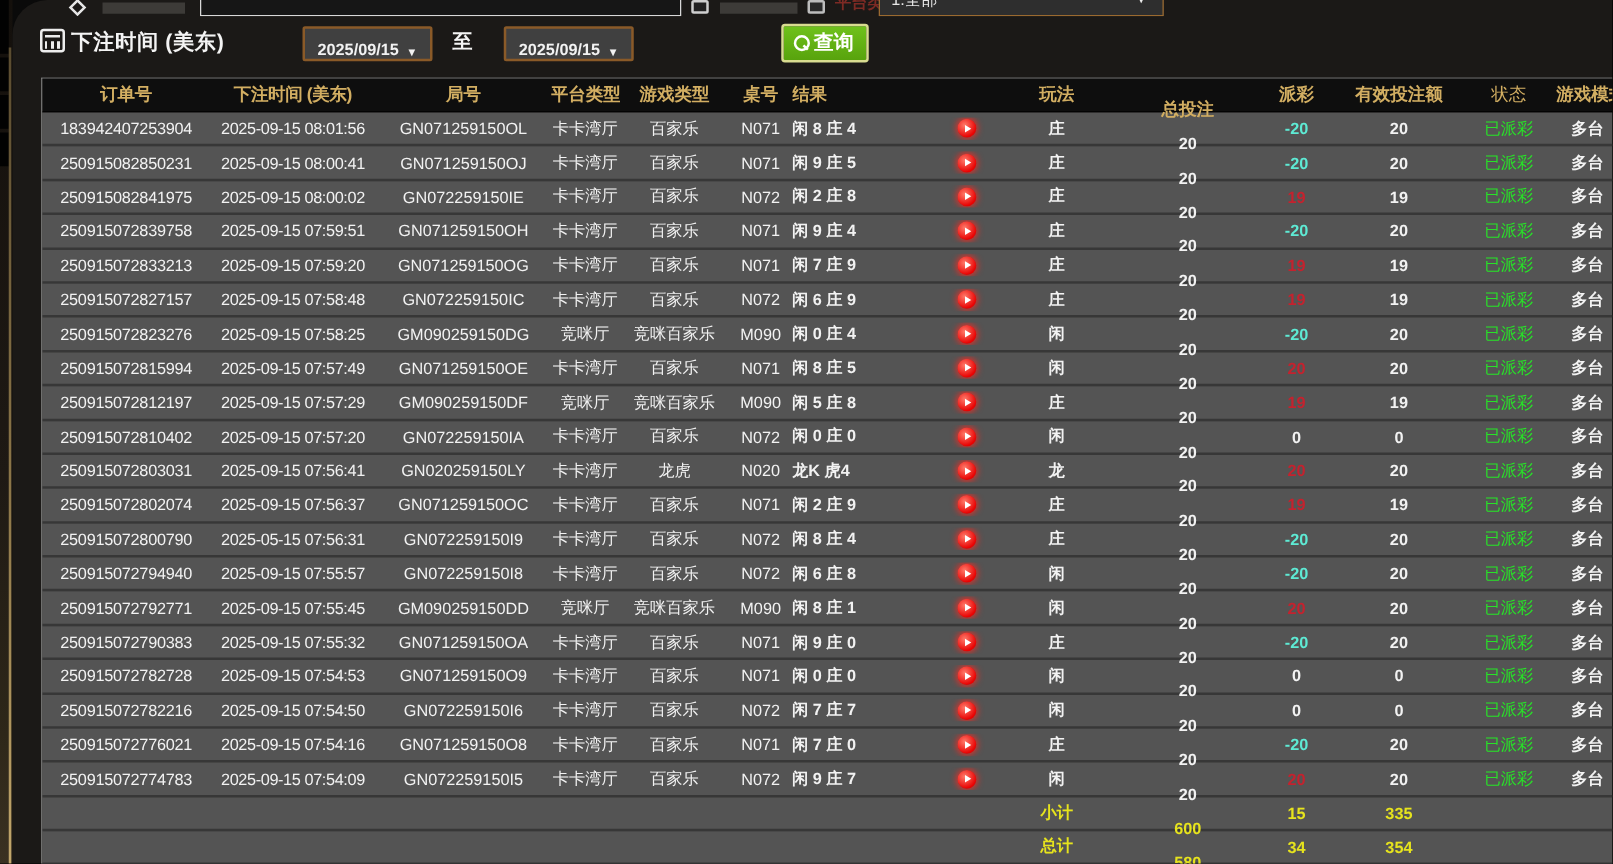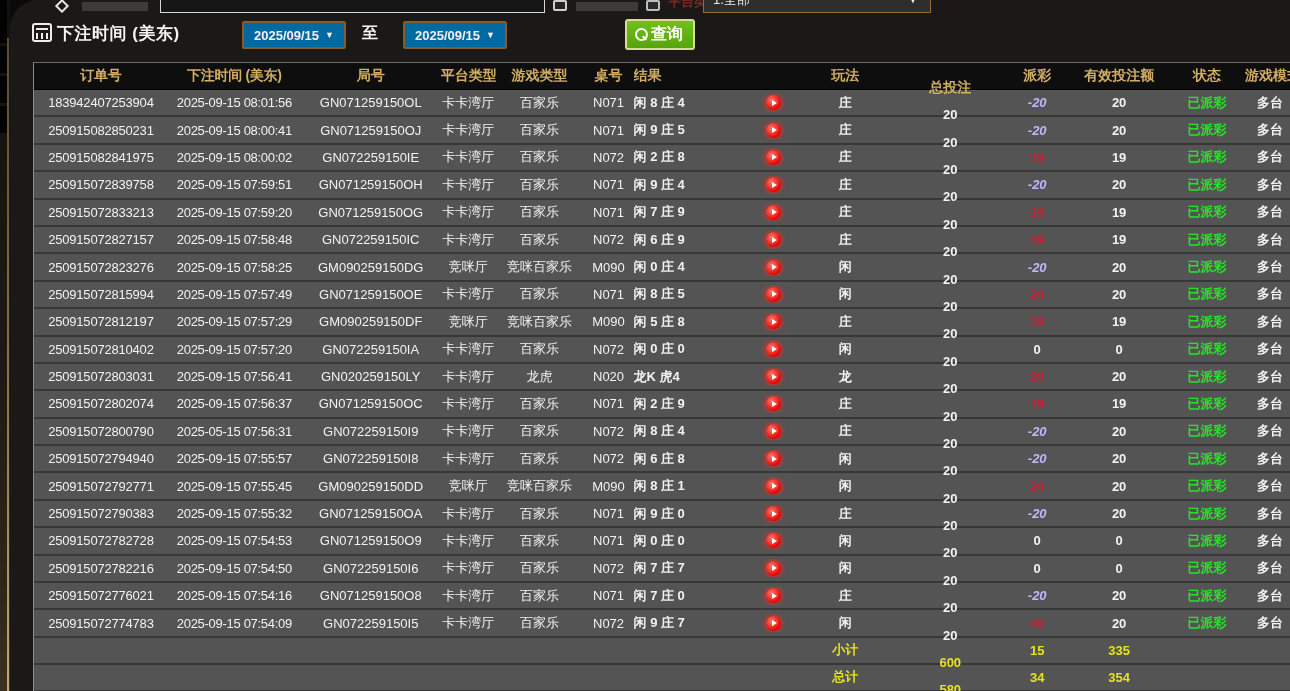--- a/index.html
+++ b/index.html
@@ -30,23 +30,23 @@
   .cut-label-frag { position:absolute; top:2px; height:9px; background:#3d3b38; }
   .cut-label-red { position:absolute; top:-7px; height:18px; color:#7c2a24; font-size:13px; font-weight:bold; overflow:hidden; line-height:18px; }
 
   
   .filterrow { position:absolute; left:0; top:14px; width:100%; height:44px; }
   .cal-icon { position:absolute; left:22px; top:9px; width:20px; height:19px; border:2px solid #ededed; border-radius:3px; }
   .cal-icon:before { content:""; position:absolute; left:2px; right:2px; top:3px; height:2px; background:#ededed; }
   .cal-icon:after { content:""; position:absolute; left:2px; top:8px; width:12px; height:6px;
     background:repeating-linear-gradient(90deg,#ededed 0 2px,transparent 2px 5px); }
   .bet-time-label { position:absolute; left:47px; top:8px; color:#f4f4f4; font-size:17px; font-weight:bold; letter-spacing:.5px; }
-  .date-select { position:absolute; top:7px; width:104px; height:28px; background:#0369a1;
+  .date-select { position:absolute; top:7px; width:104px; height:28px; background:#404040;
     border:2px solid #8a5a28; border-radius:2px; color:#f2f2f2; font-size:13px; font-weight:bold;
-    display:flex; align-items:center; justify-content:center; gap:6px; cursor:pointer; }
+    display:flex; align-items:flex-end; justify-content:center; gap:6px; cursor:pointer; }
   .date-select .arr { font-size:9px; }
   .to-label { position:absolute; left:352px; top:9px; color:#f4f4f4; font-size:16px; font-weight:bold; }
   .query-btn { position:absolute; left:615px; top:5px; height:31px; padding:0 10px 0 7px;
     background:linear-gradient(180deg,#6fc11c,#58a30d); border:2px solid #d8dc90; border-radius:3px;
     color:#fff; font-size:16px; font-weight:bold; display:flex; align-items:center; gap:3px; cursor:pointer; }
   .mag { position:relative; width:14px; height:14px; }
   .mag:before { content:""; position:absolute; left:1px; top:0; width:9px; height:9px; border:2px solid #fff; border-radius:50%; }
   .mag:after { content:""; position:absolute; left:8px; top:9px; width:5px; height:2px; background:#fff; transform:rotate(45deg); }
 
   
@@ -63,24 +63,24 @@
   .c-platform { width:55px; }
   .c-gtype { width:88px; }
   .c-table { width:50px; }
   .c-result { width:162px; display:flex; align-items:center; font-weight:bold; }
   .c-result .txt { flex:1; text-align:left; }
   .c-result .playwrap { width:44px; display:flex; justify-content:center; }
   .c-play { width:100px; font-weight:bold; }
   .c-bet { width:110px; font-weight:bold;margin-top:24px; }
   .c-payout { width:64px; font-weight:bold; }
   .c-valid { width:100px; font-weight:bold; }
-  .c-status { width:76px; font-weight:bold; }
+  .c-status { width:76px; font-weight:normal; }
   .c-mode { width:50px; font-weight:bold; }
   .spacer762 { width:762px; }
-  .pay-neg { color:#c4b5fd;font-style:italic; }
+  .pay-neg { color:#5eead4; }
   .pay-pos { color:#c4222e; }
   .pay-zero { color:#f2f2f2; }
   .status-paid { color:#28e228; }
   .play-btn { position:relative; width:15px; height:15px; border-radius:50%;
     background:radial-gradient(circle at 38% 35%,#ff7a6a,#e80202 70%);
     box-shadow:0 0 5px 1px rgba(255,40,30,.85); cursor:pointer; }
   .play-btn:before { content:""; position:absolute; left:6px; top:4.5px;
     border-left:5px solid #fff; border-top:3px solid transparent; border-bottom:3px solid transparent; }
 </style>
 </head>

